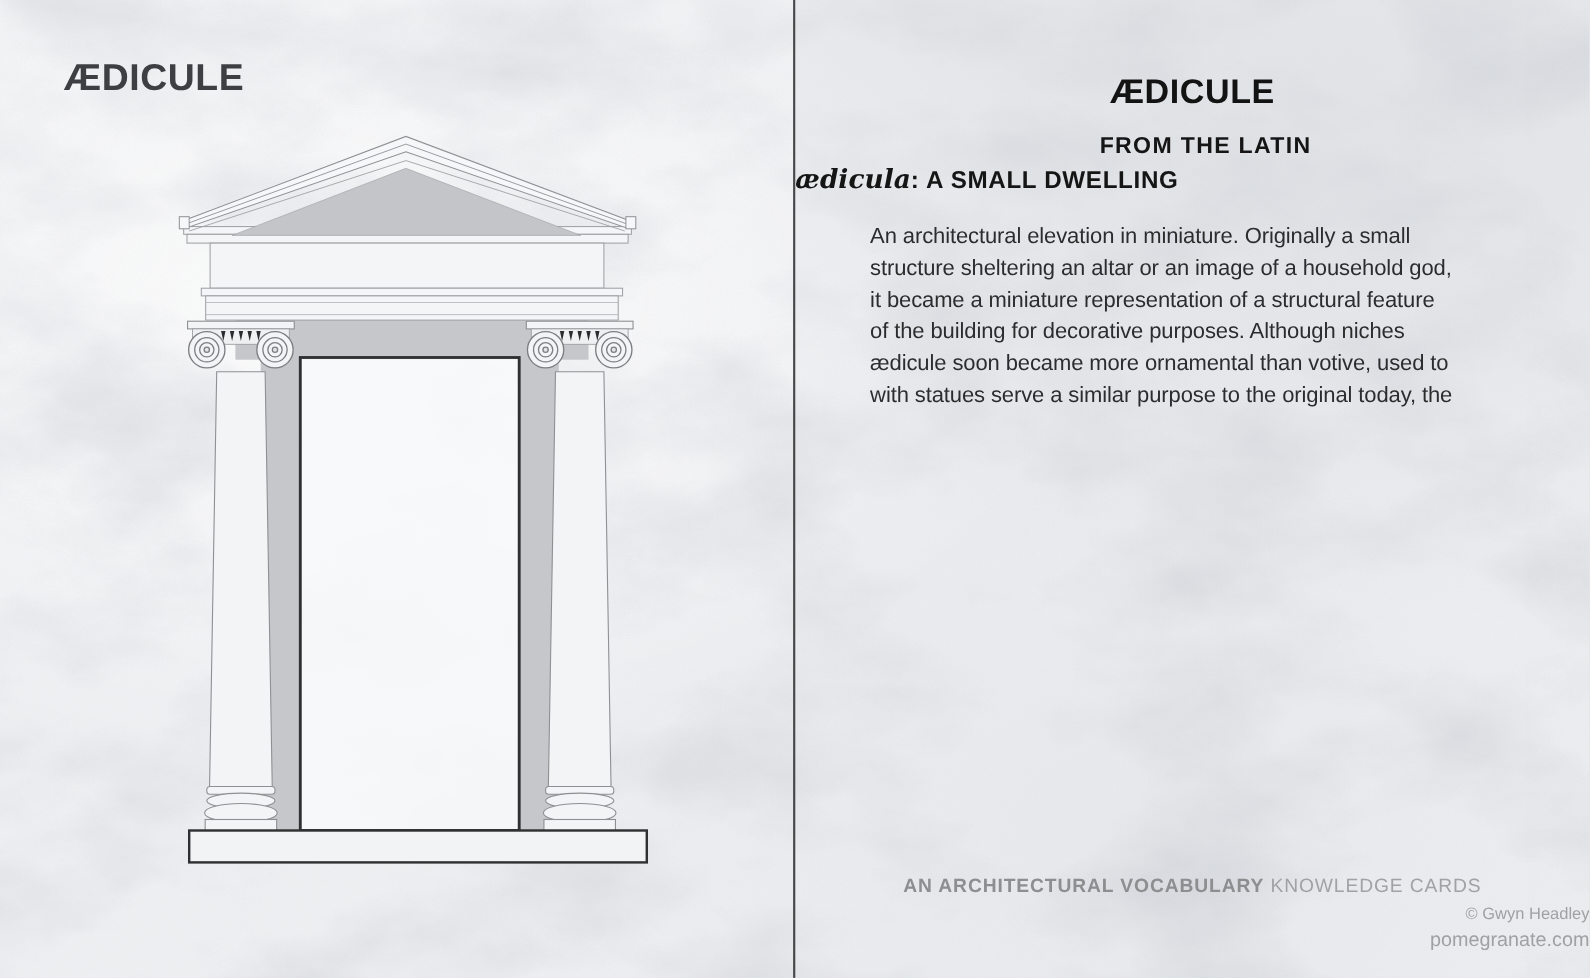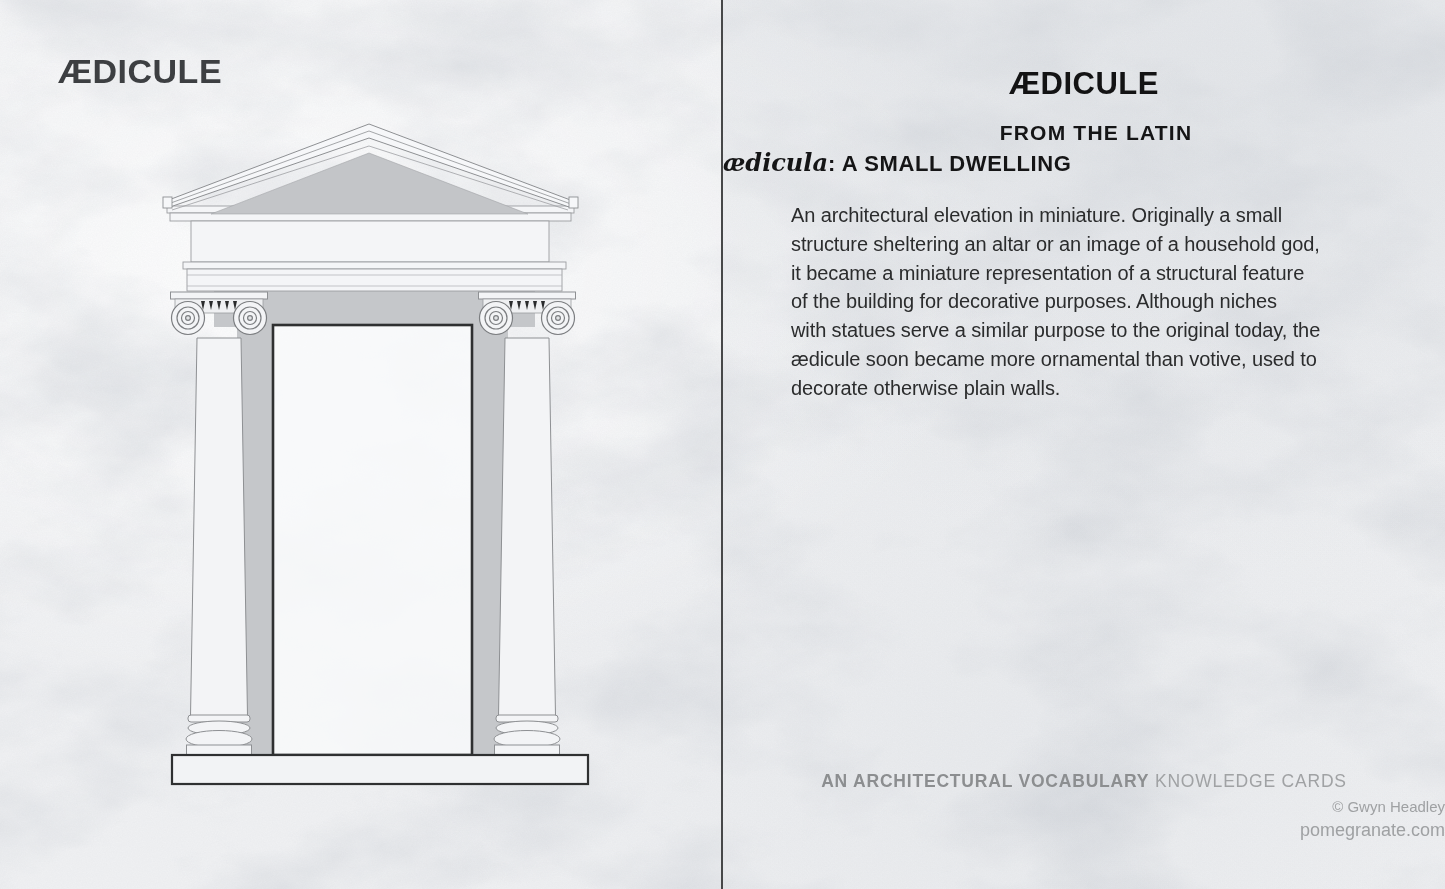--- a/index.html
+++ b/index.html
@@ -45,21 +45,21 @@
   }
   .etym-2 .term{
     font-family:"DejaVu Serif","Liberation Serif",serif;
     font-style:italic;font-weight:600;font-size:24px;letter-spacing:0;
   }
   .body-text{position:absolute;left:68px;top:201px;color:#2b2c2d;}
   .body-text .bl{
     white-space:nowrap;font-size:20px;line-height:28.8px;letter-spacing:-0.1px;
   }
   .footer{position:absolute;left:0;width:100%;top:771px;text-align:center;}
-  .footer .f1{font-size:17.5px;letter-spacing:.8px;color:#a0a2a4;}
+  .footer .f1{font-size:17.5px;letter-spacing:.8px;color:#a0a2a4;margin-top:24px;}
   .footer .f1 .fb{font-weight:bold;color:#8c8e90;}
   .footer .f2{margin-top:6px;font-size:15px;color:#9fa1a3;text-align:right;}
   .footer .f3{margin-top:5px;font-size:18px;color:#9fa1a3;text-align:right;}
 </style>
 </head>
 <body>
 
 <div class="page">
 
   <svg class="marble" xmlns="http://www.w3.org/2000/svg">
@@ -183,23 +183,22 @@
     <div class="etym-1">FROM THE LATIN</div>
     <div class="etym-2">
       <span class="term">ædicula</span><span>: A SMALL DWELLING</span>
     </div>
 
     <div class="body-text">
         <div class="bl">An architectural elevation in miniature. Originally a small</div>
         <div class="bl">structure sheltering an altar or an image of a household god,</div>
         <div class="bl">it became a miniature representation of a structural feature</div>
         <div class="bl">of the building for decorative purposes. Although niches</div>
+        <div class="bl">ædicule soon became more ornamental than votive, used to</div>
         <div class="bl">with statues serve a similar purpose to the original today, the</div>
-        <div class="bl">ædicule soon became more ornamental than votive, used to</div>
-        <div class="bl">decorate otherwise plain walls.</div>
       </div>
 
     <div class="footer">
       <div class="f1">
         <span class="fb">AN ARCHITECTURAL VOCABULARY</span><span class="fr"> KNOWLEDGE CARDS</span>
       </div>
       <div class="f2">© Gwyn Headley</div>
       <div class="f3">pomegranate.com</div>
     </div>
   </div>

